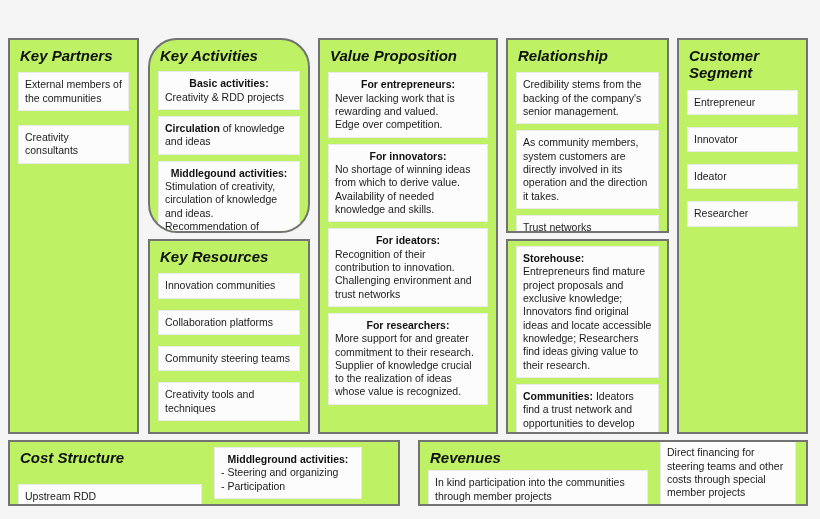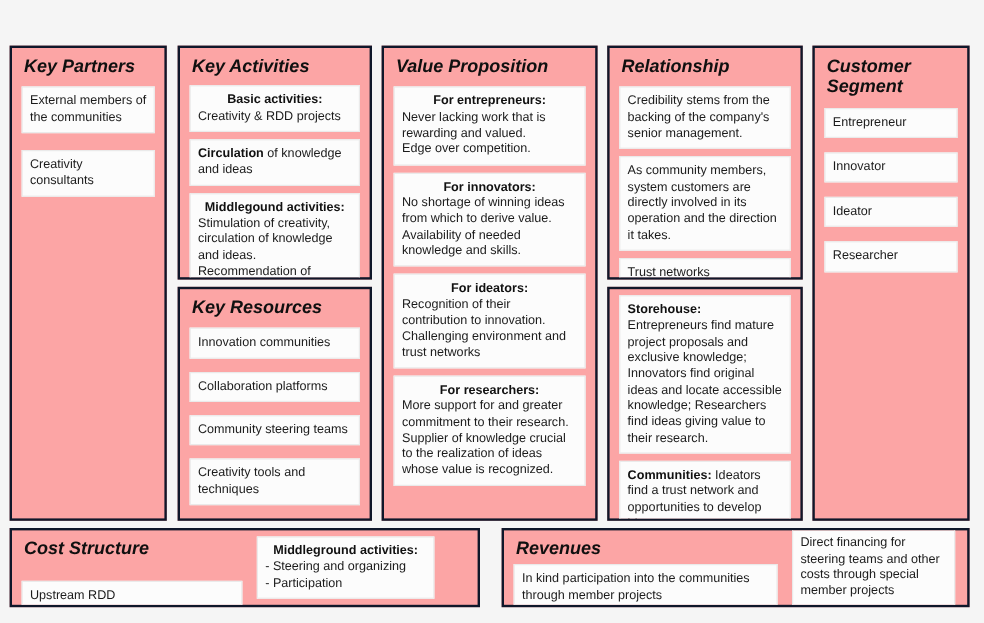--- a/index.html
+++ b/index.html
@@ -6,22 +6,22 @@
   body {
     width:820px; height:519px;
     background:#f5f5f5;
     font-family:"Liberation Sans", sans-serif;
     color:#1b1b1b;
   }
   .canvas { position:relative; width:820px; height:519px; }
   .box {
     position:absolute;
     box-sizing:border-box;
-    border:2px solid #0f172a;
-    background:#fca5a5;
+    border:2px solid #737373;
+    background:#bef264;
     overflow:hidden;
   }
   .box-title {
     font-size:15px;
     font-weight:bold;
     font-style:italic;
     color:#101010;
     padding:7px 10px 2px 10px;
     line-height:1.15;
   }
@@ -33,21 +33,21 @@
     font-size:10.5px;
     line-height:1.27;
     color:#1b1b1b;
   }
   .item b { color:#111; }
   b.lead { display:block;text-align:center; }
   .ln { display:block; }
 
   
   #key-partners      { left:8px;   top:38px;  width:131px; height:396px; }
-  #key-activities    { left:148px; top:38px;  width:162px; height:195px; }
+  #key-activities    { left:148px; top:38px;  width:162px; height:195px;border-radius:29px; }
   #key-resources     { left:148px; top:239px; width:162px; height:195px; }
   #value-proposition { left:318px; top:38px;  width:180px; height:396px; }
   #relationship      { left:506px; top:38px;  width:163px; height:195px; }
   #channels          { left:506px; top:239px; width:163px; height:195px; }
   #customer-segment  { left:677px; top:38px;  width:131px; height:396px; }
   #cost-structure    { left:8px;   top:440px; width:392px; height:66px; }
   #revenues          { left:418px; top:440px; width:390px; height:66px; }
 
   
   #key-partners .item:first-of-type     { margin-top:44px; }

